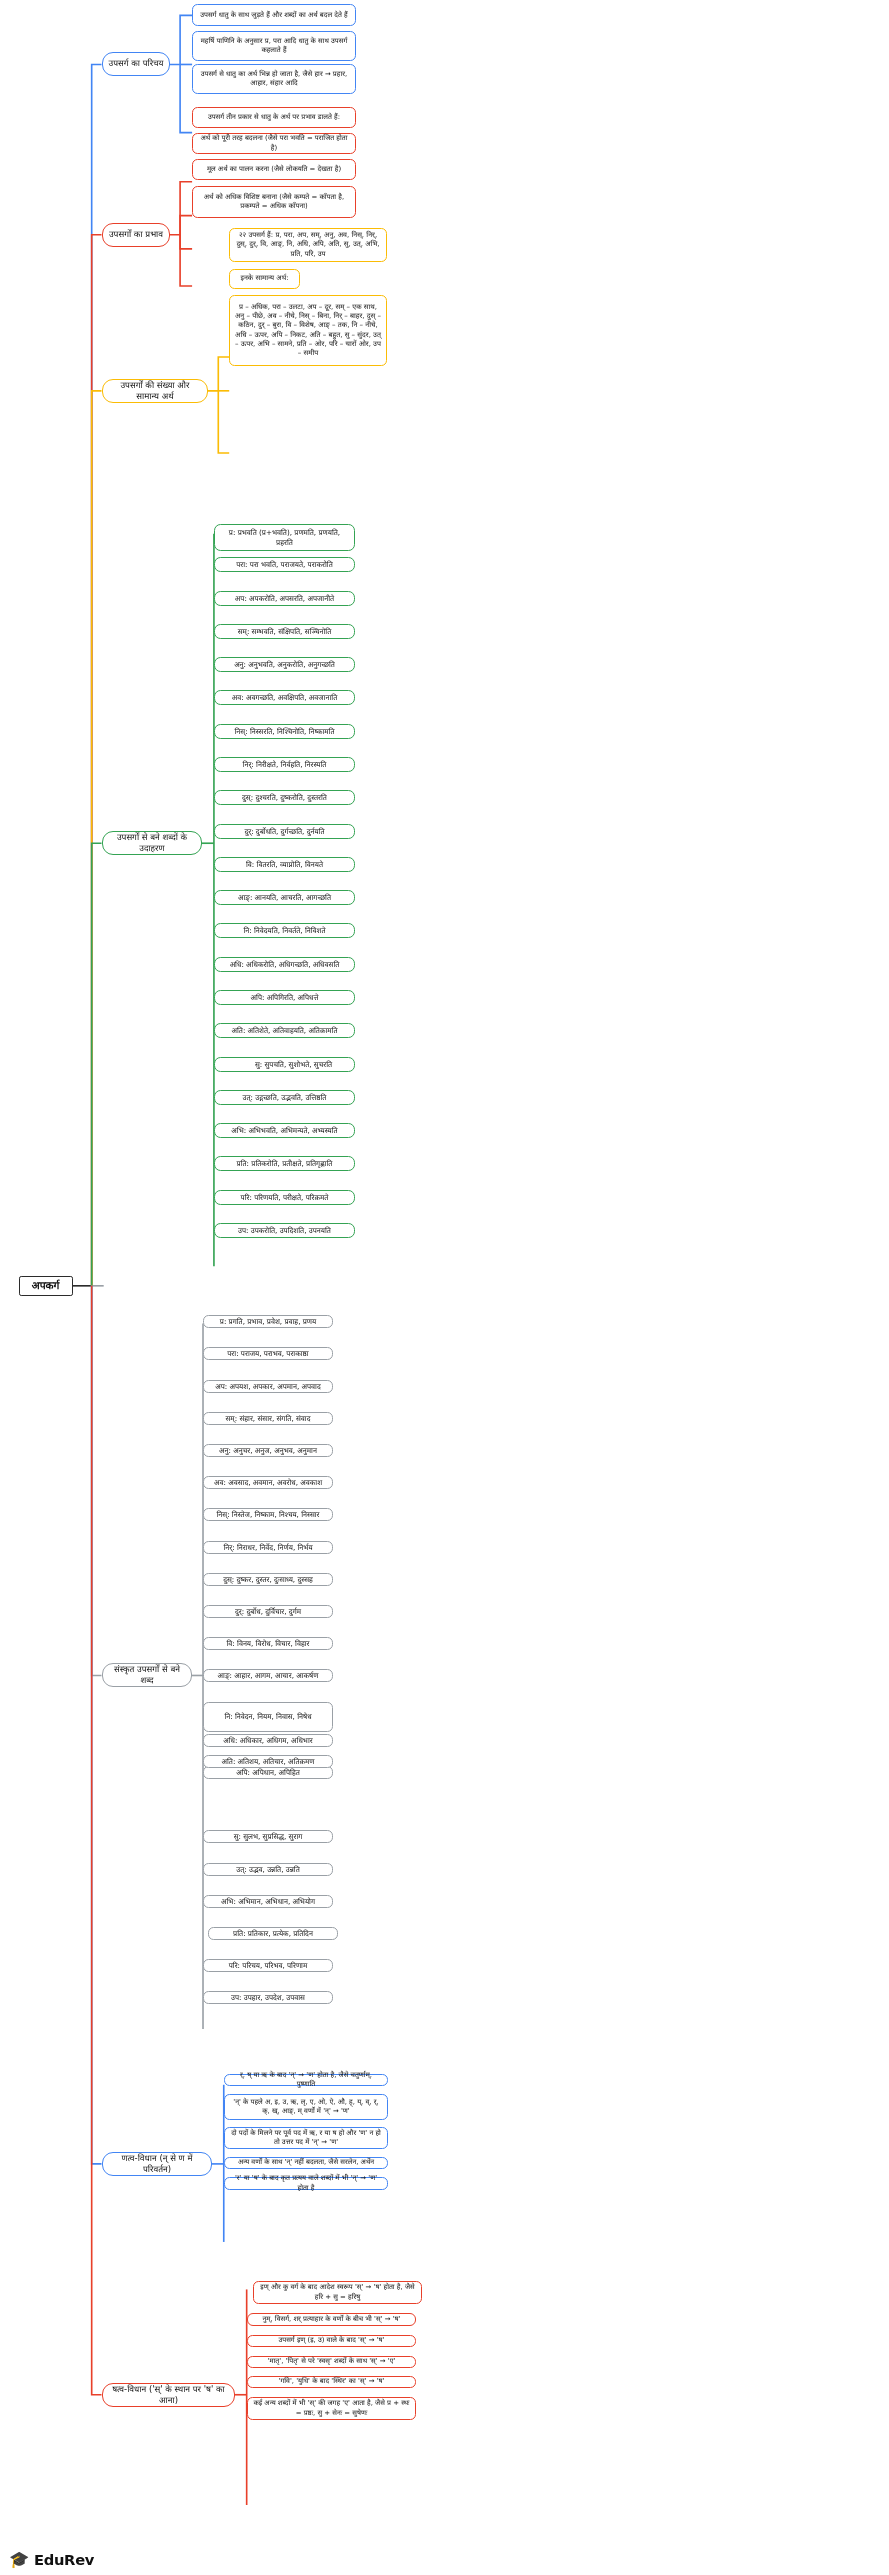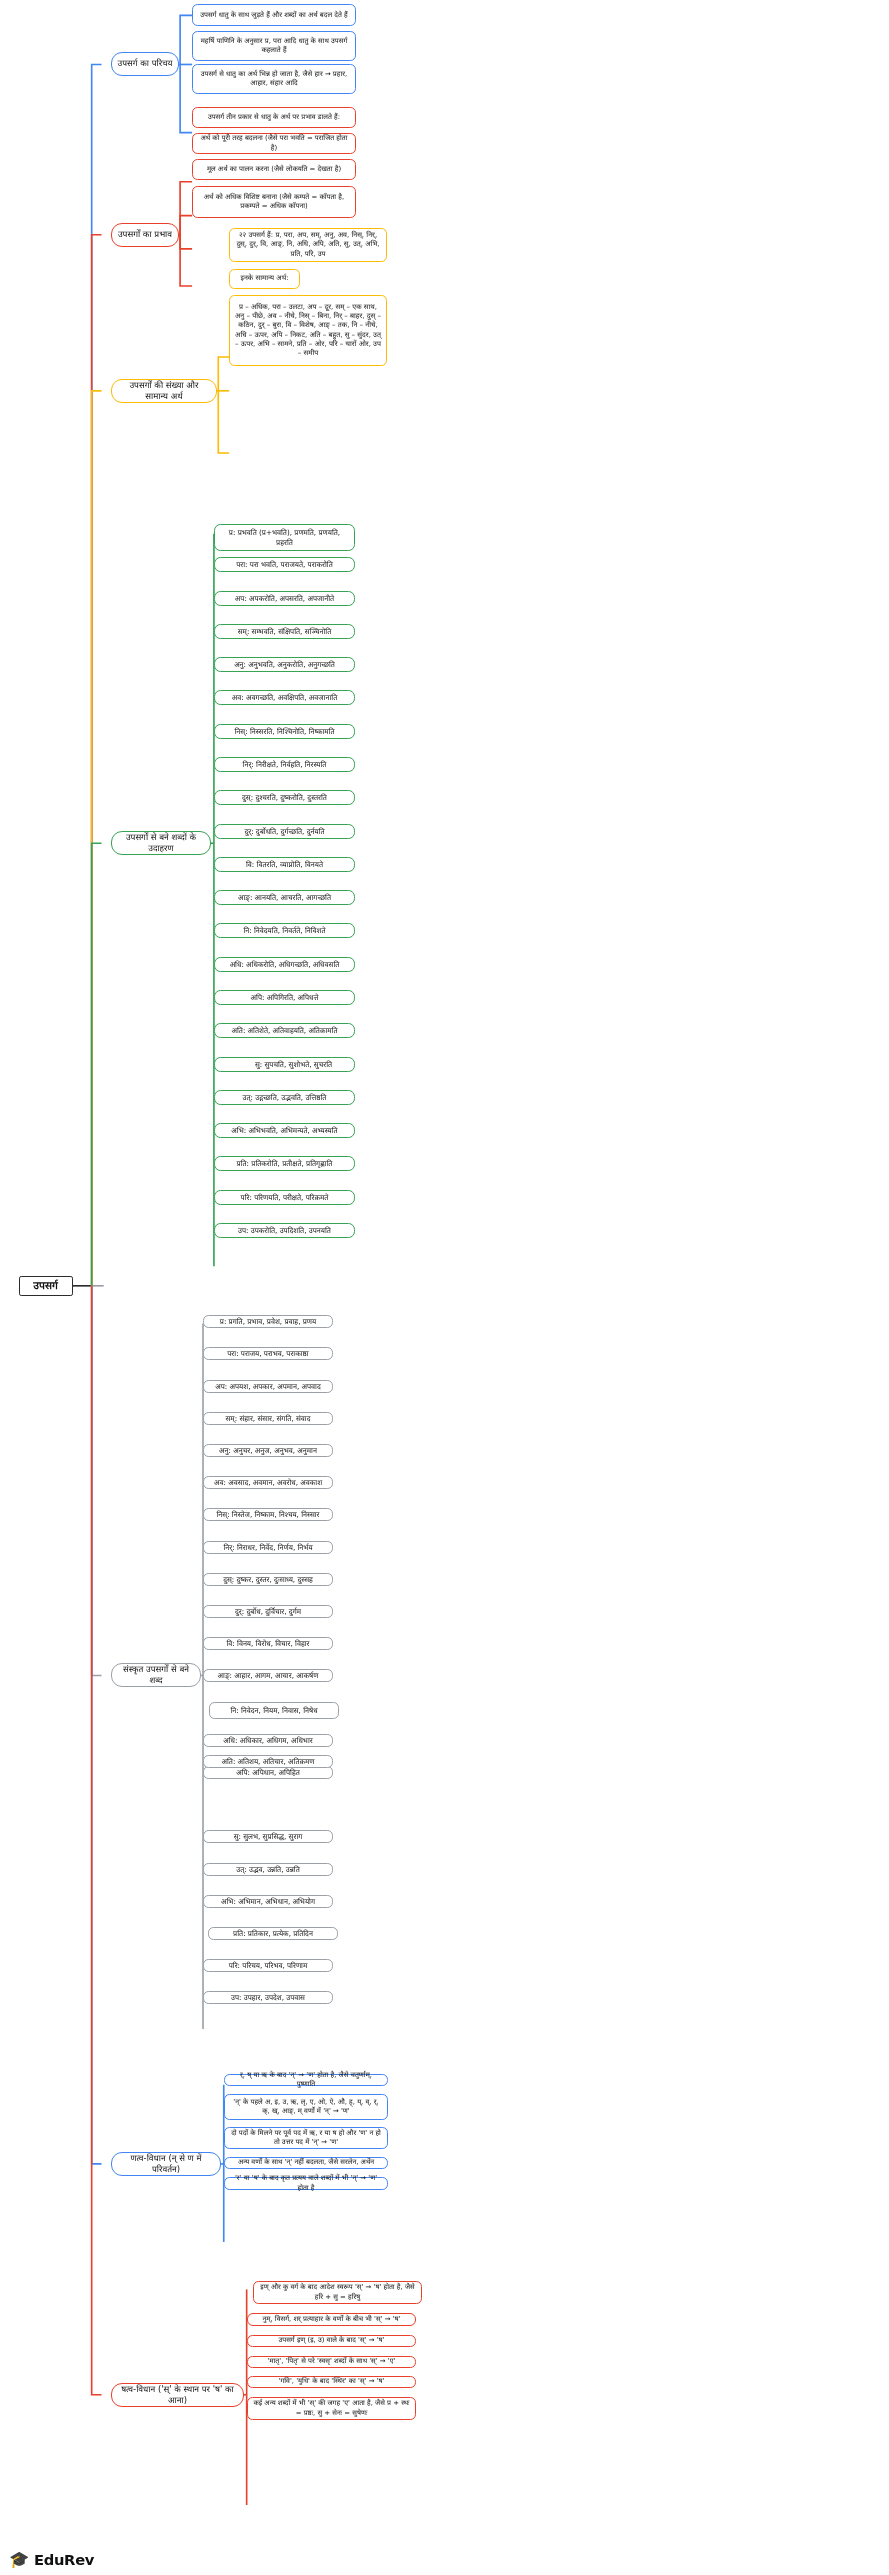--- a/index.html
+++ b/index.html
@@ -39,21 +39,20 @@
     border-radius: 2.2px;
     font-size: 10.4px;
     font-weight: bold;
     padding: 3.3px 6.5px;
   }
   
   .head {
     border-width: 1.6px;
     border-radius: 11px;
     font-size: 8.5px;
-    margin-left: 9px;
   }
   .head.blue   { border-color: #4285f4; }
   .head.red    { border-color: #e8402a; }
   .head.amber  { border-color: #fbbc05; }
   .head.green  { border-color: #34a353; }
   .head.gray   { border-color: #9aa0a6; }
 
   
   .leaf {
     border-width: 1.1px;
@@ -178,21 +177,21 @@
       <path d="M410 4000 H410" stroke="#4285f4" stroke-width="3" fill="none"></path>
       <path d="M452 4201 H452" stroke="#e8402a" stroke-width="3" fill="none"></path>
       <path d="M452 4250 H452" stroke="#e8402a" stroke-width="3" fill="none"></path>
       <path d="M452 4289 H452" stroke="#e8402a" stroke-width="3" fill="none"></path>
       <path d="M452 4327 H452" stroke="#e8402a" stroke-width="3" fill="none"></path>
       <path d="M452 4365 H452" stroke="#e8402a" stroke-width="3" fill="none"></path>
       <path d="M452 4413 H452" stroke="#e8402a" stroke-width="3" fill="none"></path>
     </svg>
 
   <div class="node root" style="left:18.6px; top:1276px; width:54px; height:19.6px;">
-    <span>उपसर्ग</span>
+    <span>अपकर्ग</span>
   </div>
 
   <div class="node head blue" style="left:102px; top:52px; width:68px; height:24px;">
     <span>उपसर्ग का परिचय</span>
   </div>
   <div class="node leaf blue" style="left:192px; top:4.4px; width:164px; height:22px;">
     <span>उपसर्ग धातु के साथ जुड़ते हैं और शब्दों का अर्थ बदल देते हैं</span>
   </div>
   <div class="node leaf blue" style="left:192px; top:31px; width:164px; height:30px;">
     <span>महर्षि पाणिनि के अनुसार प्र, परा आदि धातु के साथ उपसर्ग कहलाते हैं</span>
@@ -335,21 +334,21 @@
       </div>
       <div class="node leaf gray" style="left: 203px; top: 1605px; width: 130px; height: 13px;">
         <span>दुर्: दुर्बोध, दुर्विचार, दुर्गम</span>
       </div>
       <div class="node leaf gray" style="left: 203px; top: 1637px; width: 130px; height: 13px;">
         <span>वि: विनय, विरोध, विचार, विहार</span>
       </div>
       <div class="node leaf gray" style="left: 203px; top: 1669px; width: 130px; height: 13px;">
         <span>आङ्: आहार, आगम, आचार, आकर्षण</span>
       </div>
-      <div class="node leaf gray" style="left: 209px; top: 1702px; width: 130px; height: 17px;">
+      <div class="node leaf gray" style="left: 203px; top: 1702px; width: 130px; height: 30px;">
         <span>नि: निवेदन, नियम, निवास, निषेध</span>
       </div>
       <div class="node leaf gray" style="left: 203px; top: 1734px; width: 130px; height: 13px;">
         <span>अधि: अधिकार, अधिगम, अधिभार</span>
       </div>
       <div class="node leaf gray" style="left: 203px; top: 1766px; width: 130px; height: 13px;">
         <span>अपि: अपिधान, अपिहित</span>
       </div>
       <div class="node leaf gray" style="left: 203px; top: 1755px; width: 130px; height: 13px;">
         <span>अति: अतिशय, अतिचार, अतिक्रमण</span>

